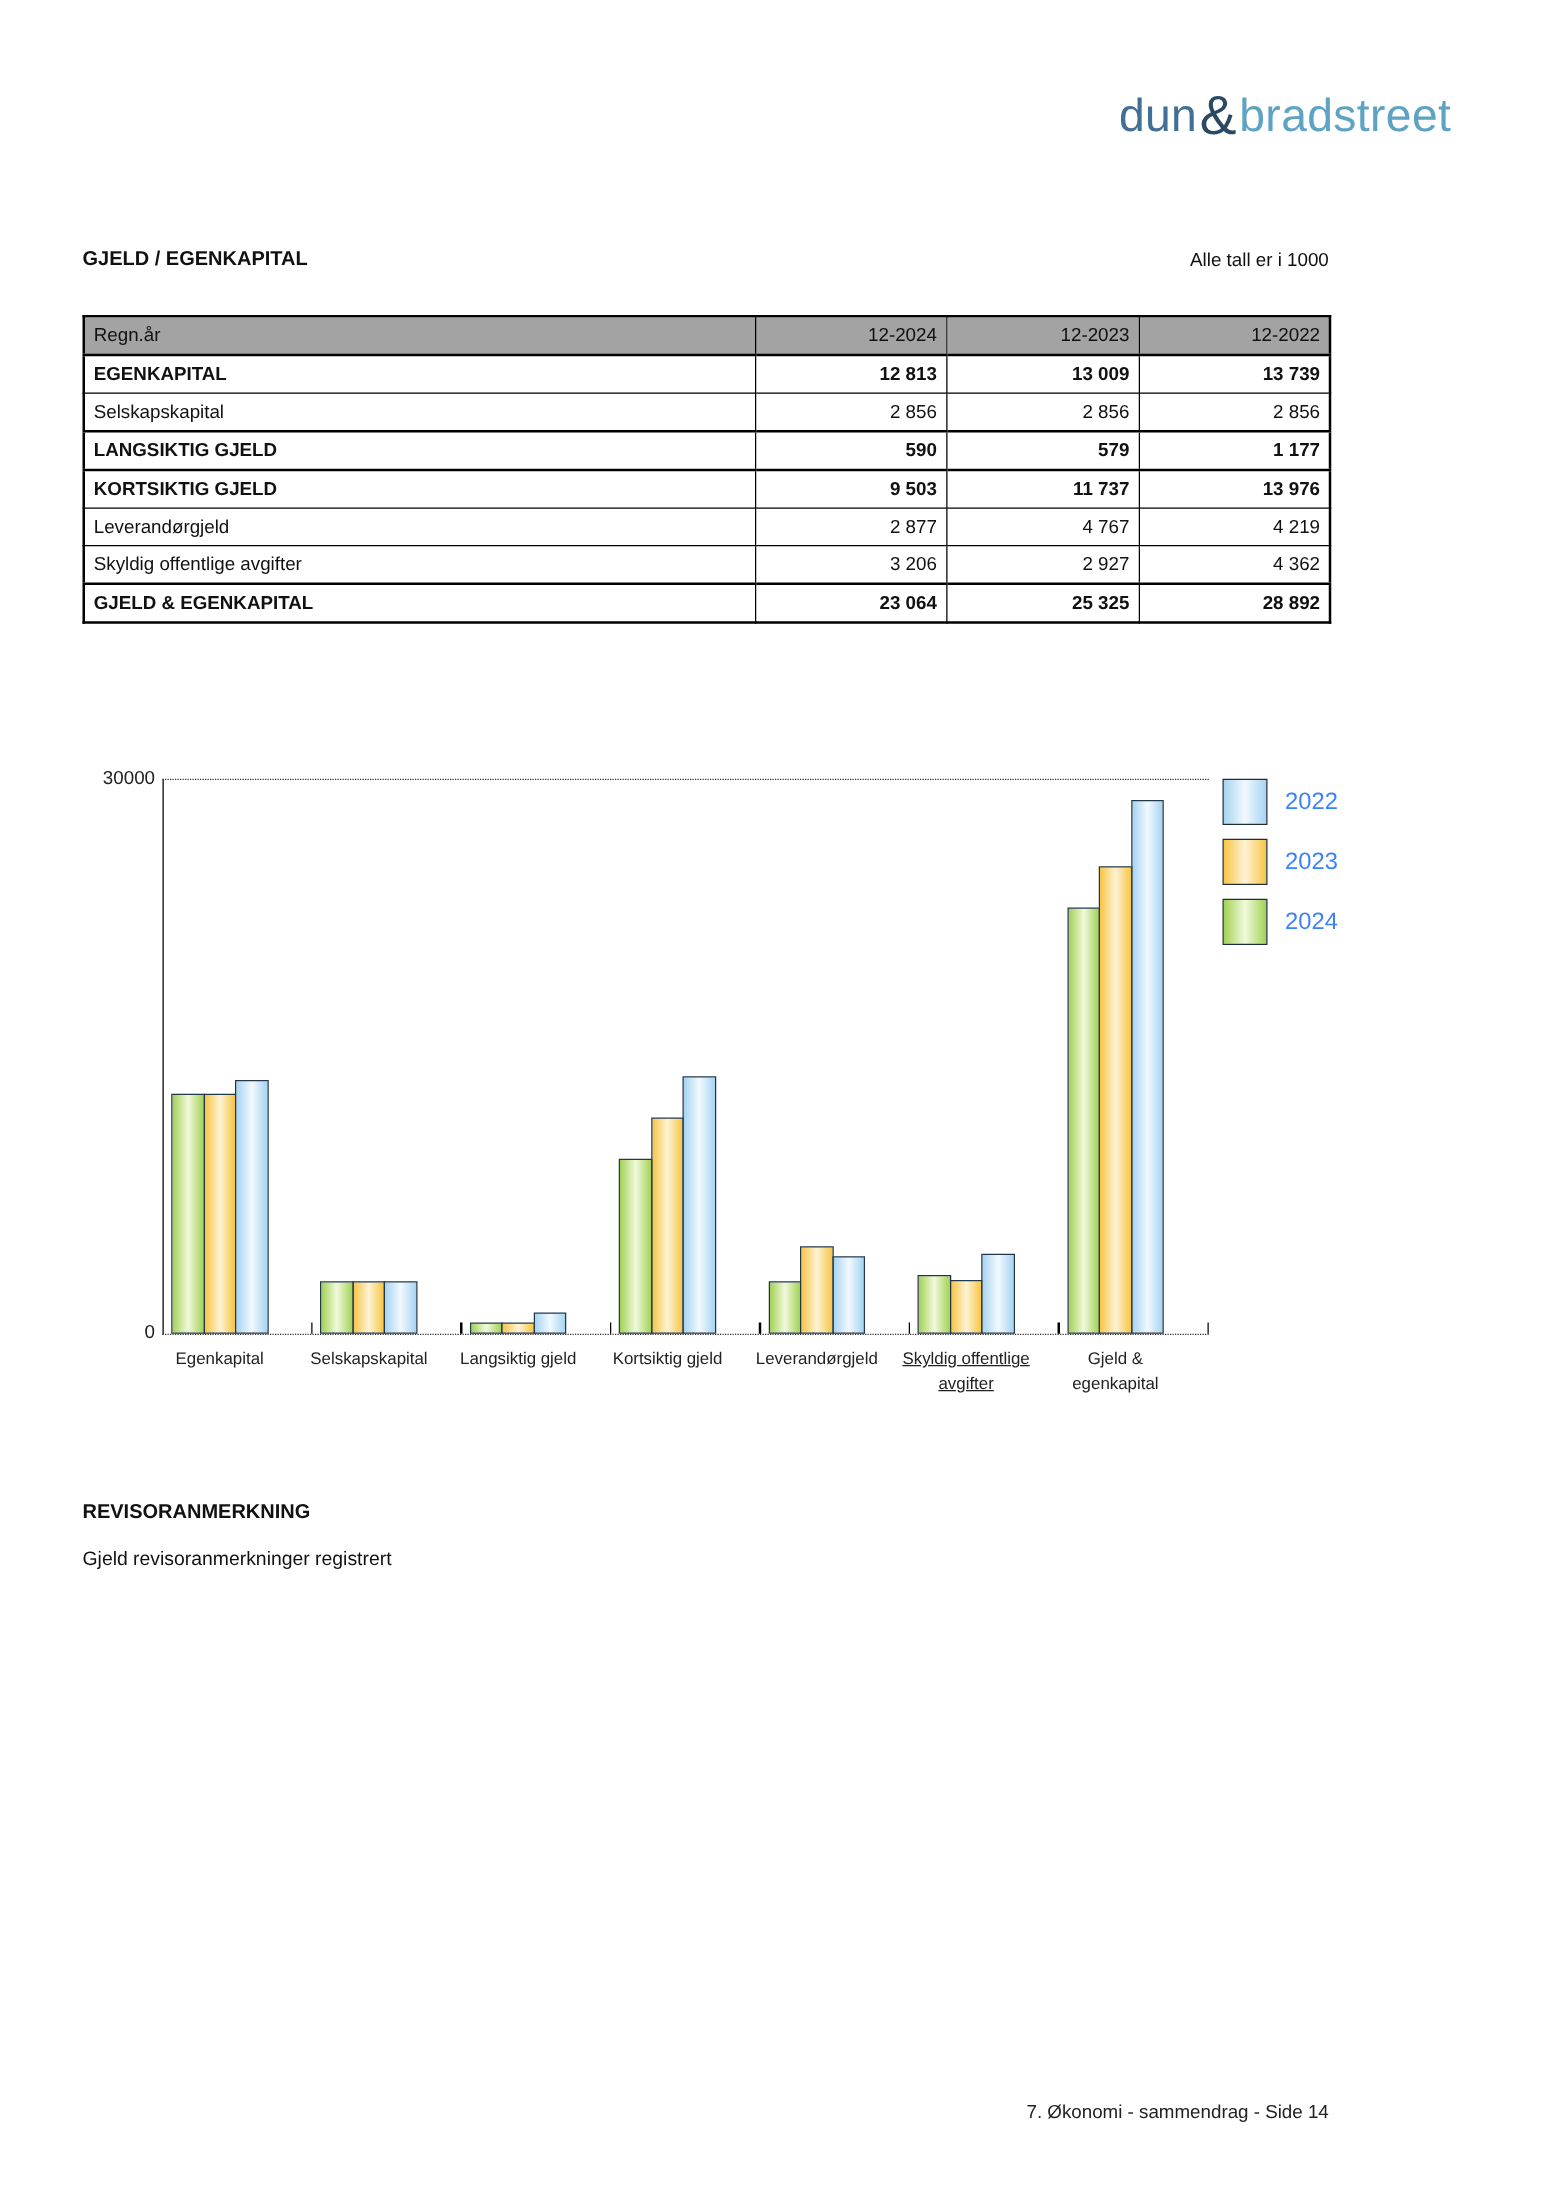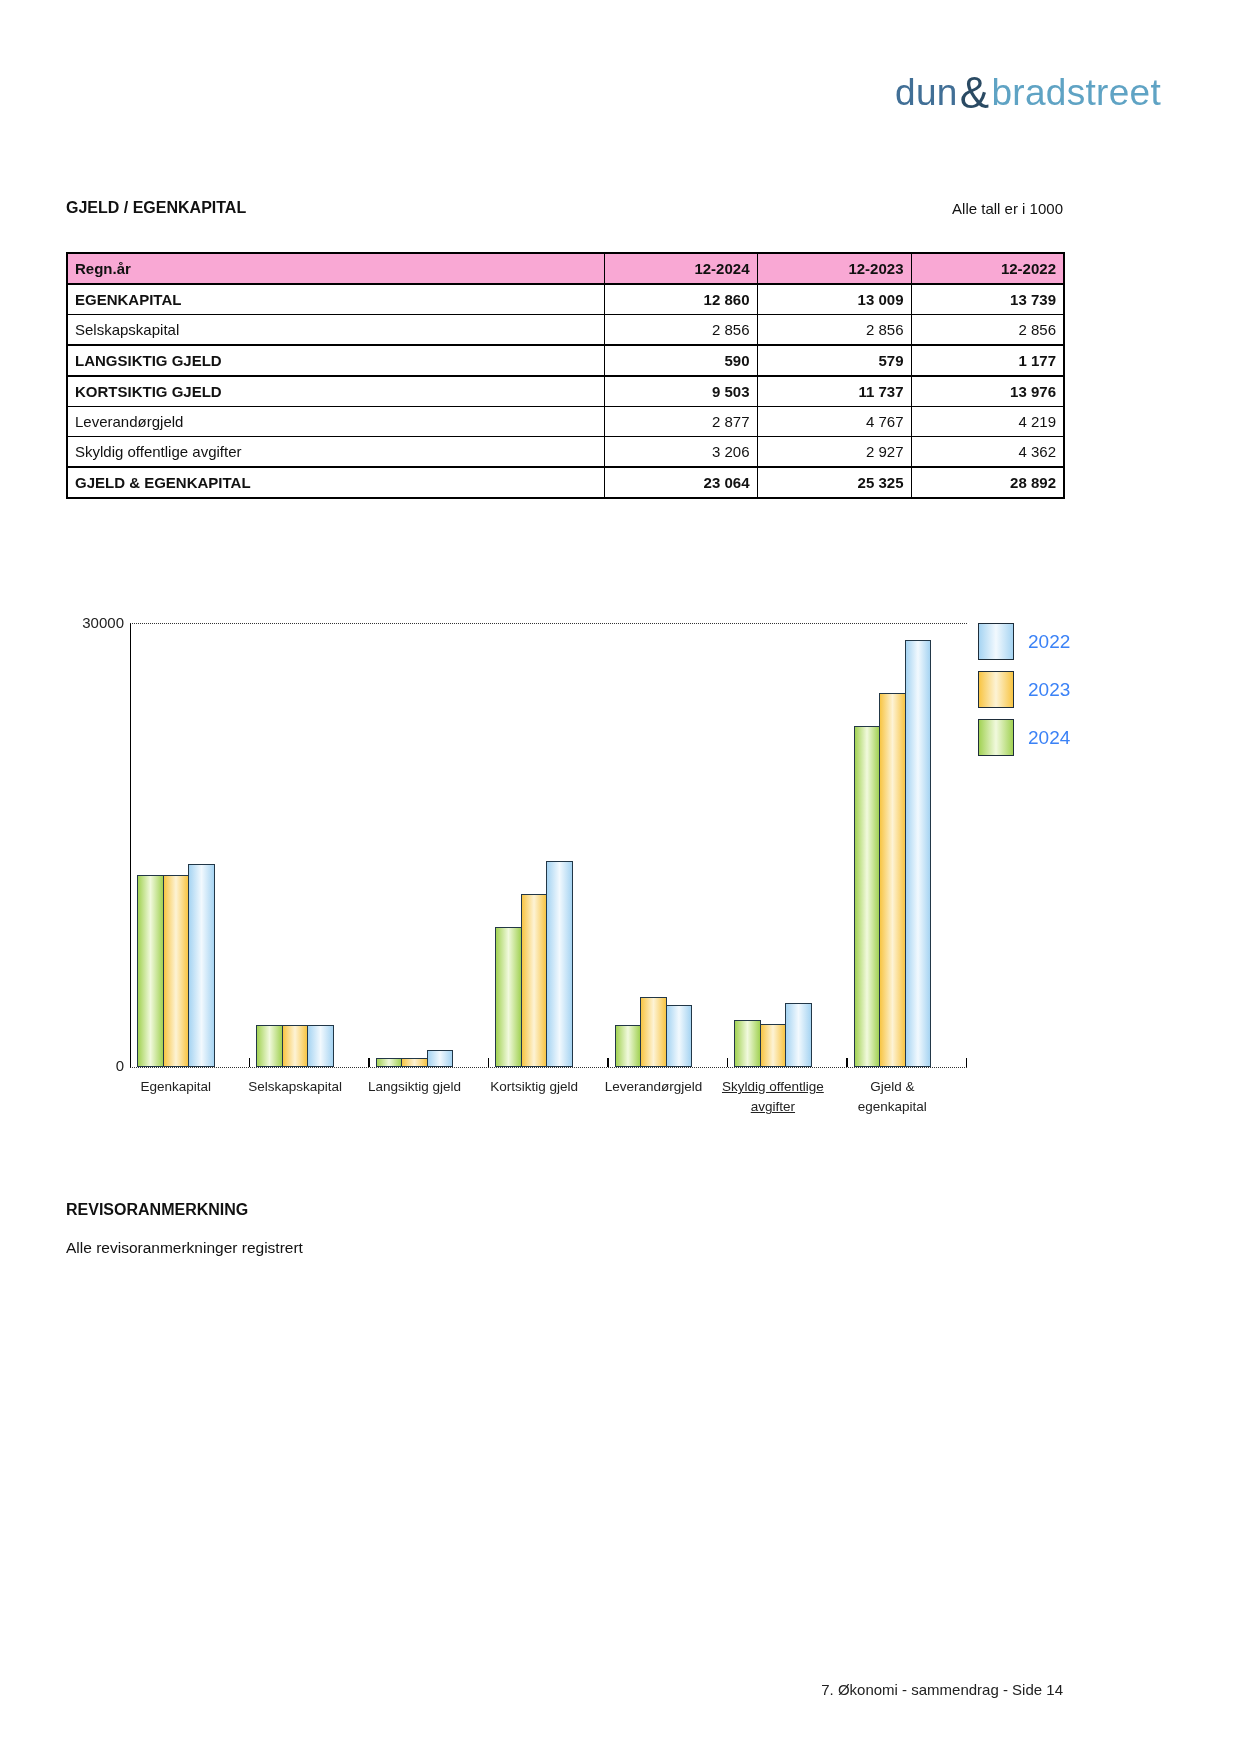--- a/index.html
+++ b/index.html
@@ -15,21 +15,21 @@
   .logo .brad { color:#5fa3c4; }
 
   
   .section-head { position:absolute; left:66px; top:199px; width:997px; display:flex; justify-content:space-between; align-items:flex-end;text-align:right; }
   .section-title { font-weight:bold; font-size:16px; color:#111; }
   .unit-note { font-size:15px; color:#111; }
 
   
   .fin-table { position:absolute; left:66px; top:252px; width:997px; border-collapse:collapse; font-size:15px; color:#111; table-layout:fixed; }
   .fin-table td { border:1px solid #000; height:29px; padding:0 7px; overflow:hidden; white-space:nowrap; }
-  .fin-table tr.head td { background:#f9a8d4; font-weight:bold; border-bottom:2px solid #000; }
+  .fin-table tr.head td { background:#a3a3a3; font-weight:normal; border-bottom:2px solid #000; }
   .fin-table tr.sect td { font-weight:bold; border-top:2px solid #000; }
   .fin-table { border:2px solid #000; }
   .fin-table td.num { text-align:right; }
 
   
   .ytick-top  { position:absolute; left:70px;  top:614px;  width:54px; text-align:right; font-size:15px; color:#222; }
   .ytick-zero { position:absolute; left:96px;  top:1057px; width:28px; text-align:right; font-size:15px; color:#222; }
   .plot {
     position:absolute; left:130px; top:623px; width:836px; height:443px;
     border-left:1.5px solid #000;
@@ -82,21 +82,21 @@
     </colgroup>
     <tbody>
         <tr class="head">
       <td>Regn.år</td>
       <td class="num">12-2024</td>
       <td class="num">12-2023</td>
       <td class="num">12-2022</td>
     </tr>
     <tr class="sect">
       <td>EGENKAPITAL</td>
-      <td class="num">12 860</td>
+      <td class="num">12 813</td>
       <td class="num">13 009</td>
       <td class="num">13 739</td>
     </tr>
     <tr>
       <td>Selskapskapital</td>
       <td class="num">2 856</td>
       <td class="num">2 856</td>
       <td class="num">2 856</td>
     </tr>
     <tr class="sect">
@@ -183,17 +183,17 @@
       <span class="legend-box" style="background: linear-gradient(90deg, rgb(248, 197, 68) 0%, rgb(253, 243, 213) 50%, rgb(248, 197, 68) 100%);"></span>
       <span class="legend-label">2023</span>
     </div>
     <div class="legend-item">
       <span class="legend-box" style="background: linear-gradient(90deg, rgb(162, 210, 84) 0%, rgb(241, 249, 221) 50%, rgb(162, 210, 84) 100%);"></span>
       <span class="legend-label">2024</span>
     </div>
   </div>
 
   <div class="revisor-heading">REVISORANMERKNING</div>
-  <div class="revisor-text">Alle revisoranmerkninger registrert</div>
+  <div class="revisor-text">Gjeld revisoranmerkninger registrert</div>
 
   <div class="footer">7. Økonomi - sammendrag - Side 14</div>
 
 </div>
 
 </body></html>

